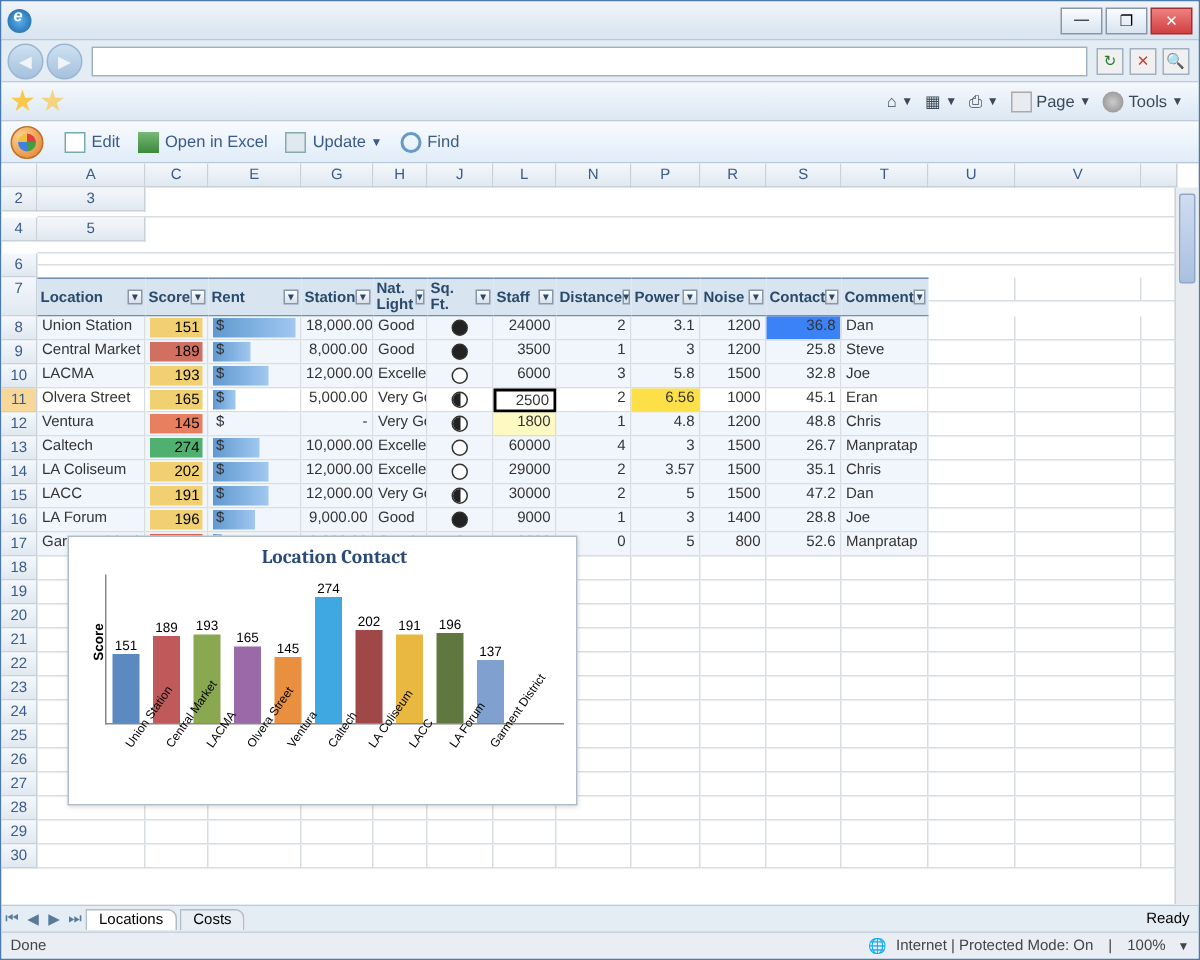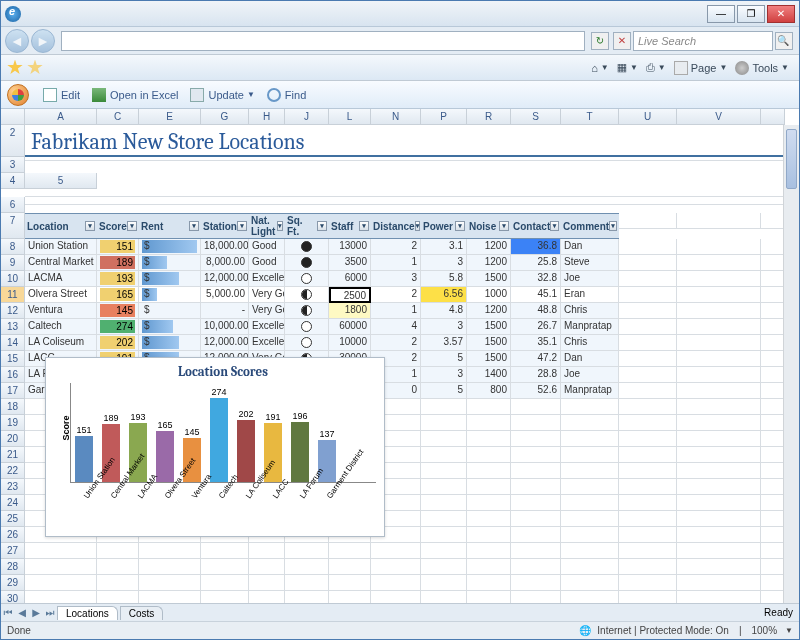--- a/index.html
+++ b/index.html
@@ -91,21 +91,20 @@
     <div class="winbtn">❐</div>
     <div class="winbtn close">✕</div>
   </div>
 
   <div class="navbar">
     <div class="navbtn">◄</div>
     <div class="navbtn">►</div>
     <div class="addrbar"></div>
     <div class="navx" style="color:#2a7a2a">↻</div>
     <div class="navx">✕</div>
-    <div class="searchbox">Live Search</div>
     <div class="navx" style="color:#888">🔍</div>
   </div>
 
   <div class="toolbar2">
     <span class="star"></span>
     <span class="star" style="opacity:.7;margin-left:2px"></span>
     <div class="spacer"></div>
     <div class="tb-item">
         <span>⌂</span>
         <span class="dd">▼</span>
@@ -163,21 +162,20 @@
         <div class="colhdr">L</div>
         <div class="colhdr">N</div>
         <div class="colhdr">P</div>
         <div class="colhdr">R</div>
         <div class="colhdr">S</div>
         <div class="colhdr">T</div>
         <div class="colhdr">U</div>
         <div class="colhdr">V</div>
         <div class="colhdr"></div>
         <div class="rowhdr">2</div>
-        <div class="cell bigtitle" style="grid-column: 2 / span 15; height: 32px; border-bottom: 2px solid rgb(64, 112, 160);">Fabrikam New Store Locations</div>
         <div class="rowhdr">3</div>
         <div class="cell" style="grid-column: 2 / span 15; height: 4px;"></div>
         <div class="rowhdr">4</div>
         <div class="rowhdr">5</div>
         <div class="cell" style="grid-column: 2 / span 15; height: 8px;"></div>
         <div class="rowhdr">6</div>
         <div class="cell" style="grid-column: 2 / span 15; height: 8px;"></div>
         <div class="rowhdr">7</div>
         <div class="thdr">
           <span>Location</span>
@@ -236,21 +234,21 @@
           <div class="score-bar" style="background:#f0d070">151</div>
         </div>
         <div class="cell" style="background: rgb(240, 246, 252);">
           <div class="rent-bar"><div class="bar" style="width:100%"></div><span class="txt">$</span></div>
         </div>
         <div class="cell num" style="background: rgb(240, 246, 252);">18,000.00</div>
         <div class="cell" style="background: rgb(240, 246, 252);">Good</div>
         <div class="cell" style="background: rgb(240, 246, 252);">
           <div class="moon full"></div>
         </div>
-        <div class="cell num" style="background: rgb(240, 246, 252);">13000</div>
+        <div class="cell num" style="background: rgb(240, 246, 252);">24000</div>
         <div class="cell num" style="background: rgb(240, 246, 252);">2</div>
         <div class="cell num" style="background: rgb(240, 246, 252);">3.1</div>
         <div class="cell num" style="background: rgb(240, 246, 252);">1200</div>
         <div class="cell num" style="background: #3b82f6;">36.8</div>
         <div class="cell" style="background: rgb(240, 246, 252);">Dan</div>
         <div class="cell" style=""></div>
         <div class="cell" style=""></div>
         <div class="cell" style=""></div>
         <div class="rowhdr">9</div>
         <div class="cell" style="background: rgb(240, 246, 252);">Central Market</div>
@@ -368,21 +366,21 @@
           <div class="score-bar" style="background:#f0d070">202</div>
         </div>
         <div class="cell" style="background: rgb(240, 246, 252);">
           <div class="rent-bar"><div class="bar" style="width:67%"></div><span class="txt">$</span></div>
         </div>
         <div class="cell num" style="background: rgb(240, 246, 252);">12,000.00</div>
         <div class="cell" style="background: rgb(240, 246, 252);">Excellent</div>
         <div class="cell" style="background: rgb(240, 246, 252);">
           <div class="moon empty"></div>
         </div>
-        <div class="cell num" style="background: rgb(240, 246, 252);">10000</div>
+        <div class="cell num" style="background: rgb(240, 246, 252);">29000</div>
         <div class="cell num" style="background: rgb(240, 246, 252);">2</div>
         <div class="cell num" style="background: rgb(240, 246, 252);">3.57</div>
         <div class="cell num" style="background: rgb(240, 246, 252);">1500</div>
         <div class="cell num" style="background: rgb(240, 246, 252);">35.1</div>
         <div class="cell" style="background: rgb(240, 246, 252);">Chris</div>
         <div class="cell" style=""></div>
         <div class="cell" style=""></div>
         <div class="cell" style=""></div>
         <div class="rowhdr">15</div>
         <div class="cell" style="background: rgb(240, 246, 252);">LACC</div>
@@ -657,21 +655,21 @@
         <div class="cell"></div>
         <div class="cell"></div>
         <div class="cell"></div>
         <div class="cell"></div>
       </div>
     <div class="scrollbar-v">
         <div class="thumb"></div>
       </div>
 
     <div class="chart-box">
-      <div class="chart-title">Location Scores</div>
+      <div class="chart-title">Location Contact</div>
       <div class="chart-area" id="chart-bars">
         <div class="chart-ylabel">Score</div>
       <div class="chart-bar">
             <div class="v">151</div>
             <div class="b" style="height:46.306666666666665px;background:#5a8ac0"></div>
           </div>
           <div class="chart-bar">
             <div class="v">189</div>
             <div class="b" style="height:57.96px;background:#c05a5a"></div>
           </div>

